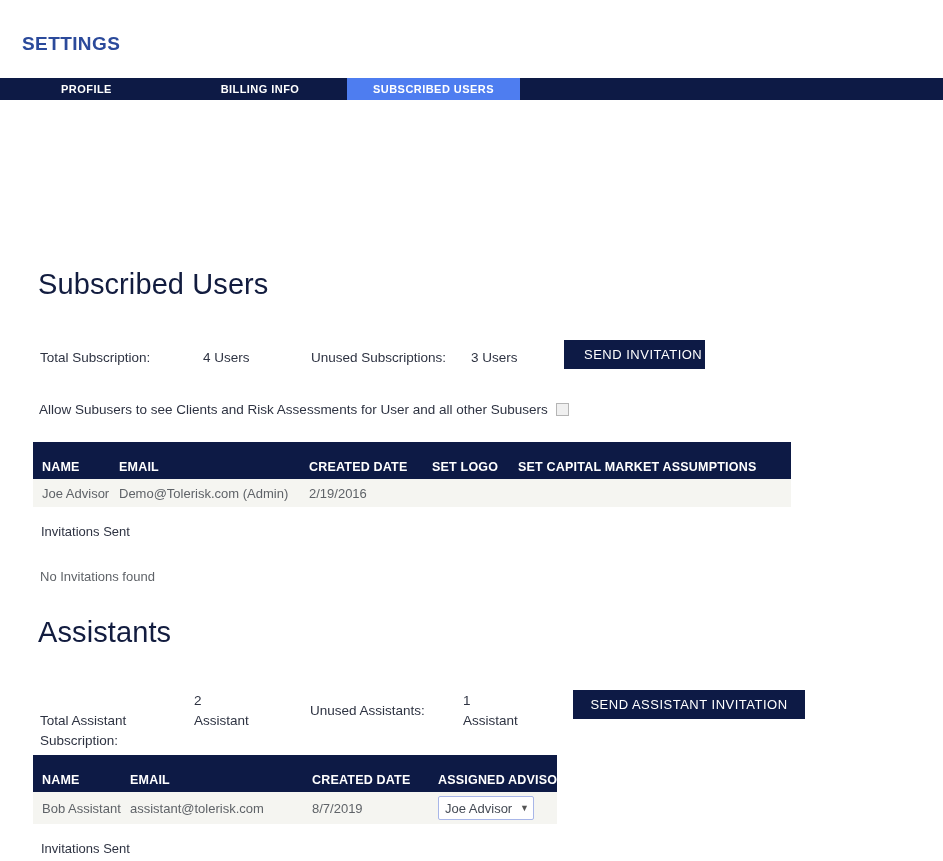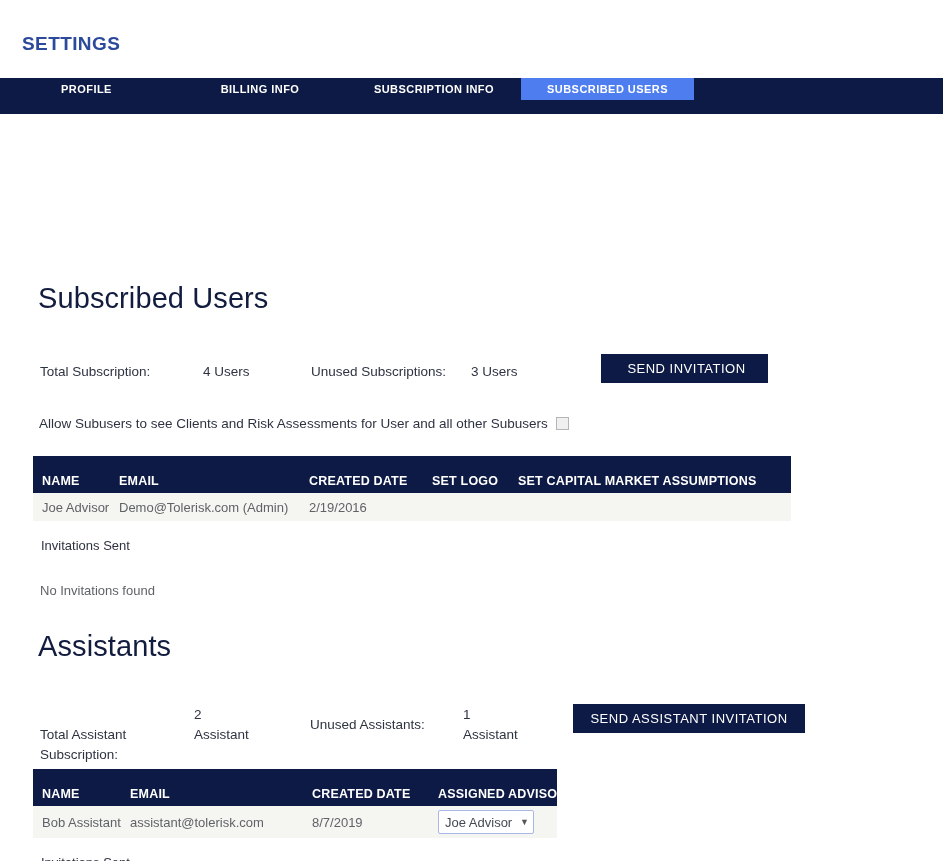--- a/index.html
+++ b/index.html
@@ -26,24 +26,24 @@
     left: 22px;
     top: 33px;
     font-size: 19px;
     font-weight: bold;
     letter-spacing: 0.4px;
     color: #2b4a9b;
   }
 
   
   .tabbar {
-    height: 36px;
+    height: 22px;
     background: #0d1a45;
     display: flex;
-    align-items: flex-start;
+    align-items: center;
     width: 943px;
   }
   .tab {
     display: flex;
     align-items: center;
     justify-content: center;
     font-size: 11px;
     font-weight: bold;
     letter-spacing: 0.45px;
     color: #ffffff;
@@ -185,36 +185,35 @@
 </head>
 <body>
 
 <div class="page-head">
   <div class="page-title">SETTINGS</div>
 </div>
 
 <nav class="tabbar">
   <div class="tab tab-profile">PROFILE</div>
   <div class="tab tab-billing">BILLING INFO</div>
-  <div class="tab tab-subscription">SUBSCRIPTION INFO</div>
   <div class="tab tab-subscribed">SUBSCRIBED USERS</div>
 </nav>
 
 <div class="content">
 
   <h2 class="section-title" style="position:absolute; left:38px; top:168px;">Subscribed Users</h2>
 
   <div class="stats-row" style="position:absolute; left:40px; top:250px; width:540px;">
     <span class="stat-label" style="width:163px;">Total Subscription:</span>
     <span class="stat-value" style="width:108px;">4 Users</span>
     <span class="stat-label" style="width:160px;">Unused Subscriptions:</span>
     <span class="stat-value">3 Users</span>
   </div>
 
-  <button class="btn" style="position:absolute; left:601px; top:240px; width:167px;padding-left:20px;">SEND INVITATION</button>
+  <button class="btn" style="position:absolute; left:564px; top:240px; width:141px;padding-left:20px;">SEND INVITATION</button>
 
   <div class="allow-row">
     <span>Allow Subusers to see Clients and Risk Assessments for User and all other Subusers</span>
     <span class="allow-checkbox"></span>
   </div>
 
   <table class="tbl" id="users-table">
     <thead>
       <tr>
         <th>NAME</th>

